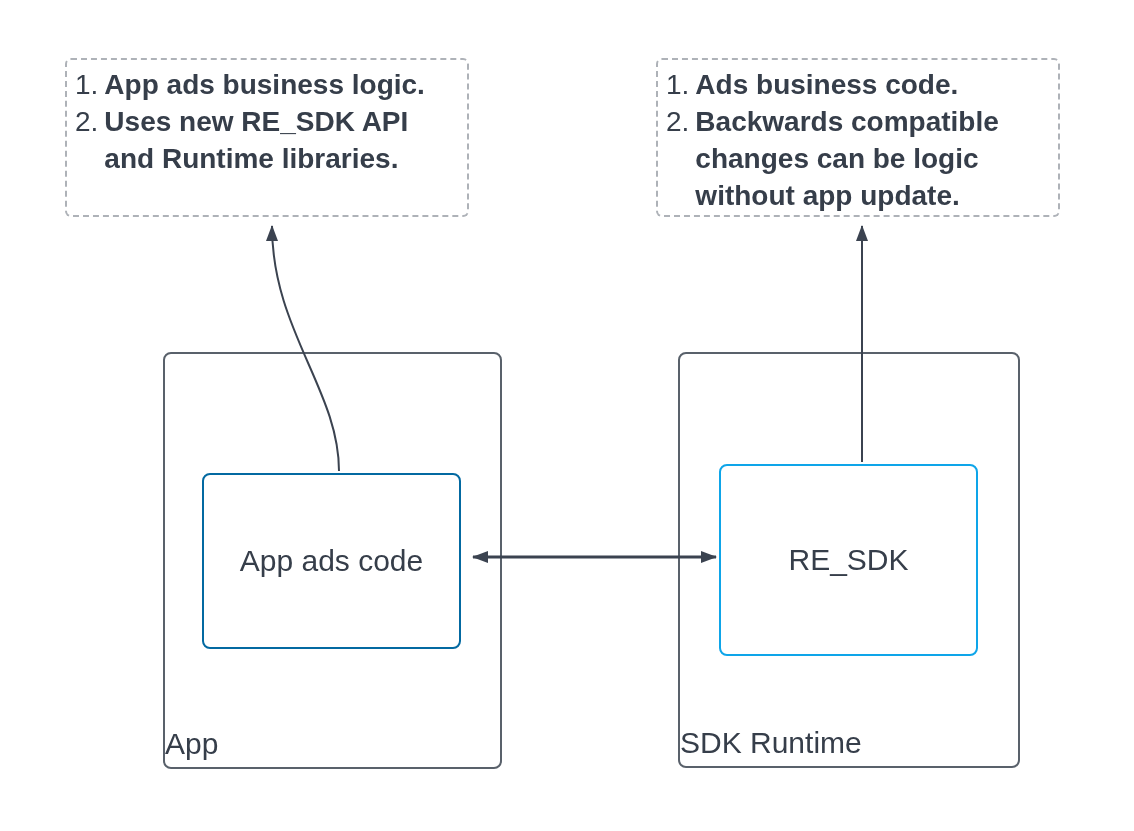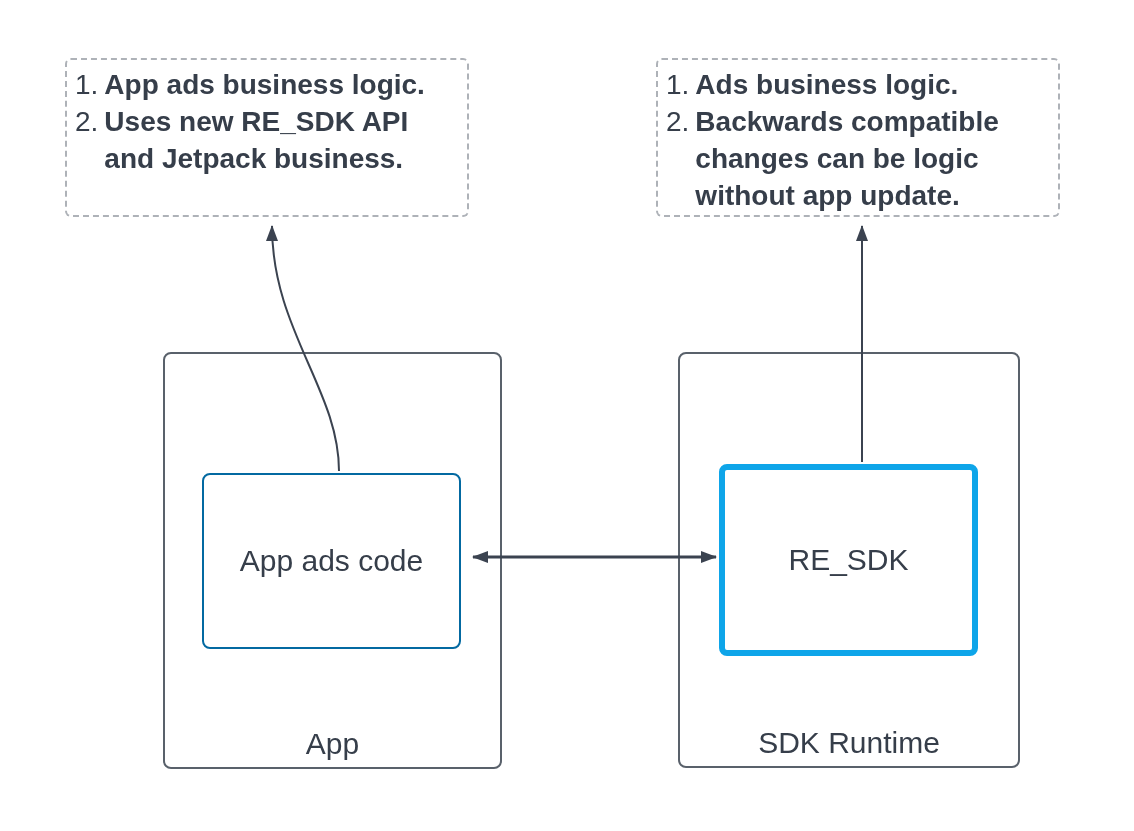--- a/index.html
+++ b/index.html
@@ -41,42 +41,41 @@
     border-radius: 8px;
     background: #ffffff;
   }
   .app-container { left: 163px; top: 352px; width: 339px; height: 417px; }
   .sdk-container { left: 678px; top: 352px; width: 342px; height: 416px; }
   .container-label {
     position: absolute;
     left: 0;
     right: 0;
     bottom: 5px;
-    text-align: center;
     font-size: 30px;
     line-height: 37px;
   }
 
   
   .leaf-node {
     position: absolute;
     display: flex;
     align-items: center;
     justify-content: center;
     border-radius: 8px;
     background: #ffffff;
     font-size: 30px;
   }
   .app-ads-node {
     left: 202px; top: 473px; width: 259px; height: 176px;
     border: 2px solid #0369a1;
   }
   .re-sdk-node {
     left: 719px; top: 464px; width: 259px; height: 192px;
-    border: 6px solid #0ea5e9;
+    border: 2px solid #0ea5e9;
   }
 
   
   .connectors {
     position: absolute;
     left: 0; top: 0;
     width: 1134px;
     height: 831px;
     pointer-events: none;
   }
@@ -86,28 +85,28 @@
 
 <div class="canvas">
 
   <div class="note note-left">
     <div class="note-item">
       <span class="note-marker">1.</span>
       <span class="note-text">App ads business logic.</span>
     </div>
     <div class="note-item">
       <span class="note-marker">2.</span>
-      <span class="note-text">Uses new RE_SDK API and Jetpack business.</span>
+      <span class="note-text">Uses new RE_SDK API and Runtime libraries.</span>
     </div>
   </div>
 
   <div class="note note-right">
     <div class="note-item">
       <span class="note-marker">1.</span>
-      <span class="note-text">Ads business logic.</span>
+      <span class="note-text">Ads business code.</span>
     </div>
     <div class="note-item">
       <span class="note-marker">2.</span>
       <span class="note-text">Backwards compatible changes can be logic without app update.</span>
     </div>
   </div>
 
   <div class="container-node app-container">
     <div class="container-label">App</div>
   </div>

